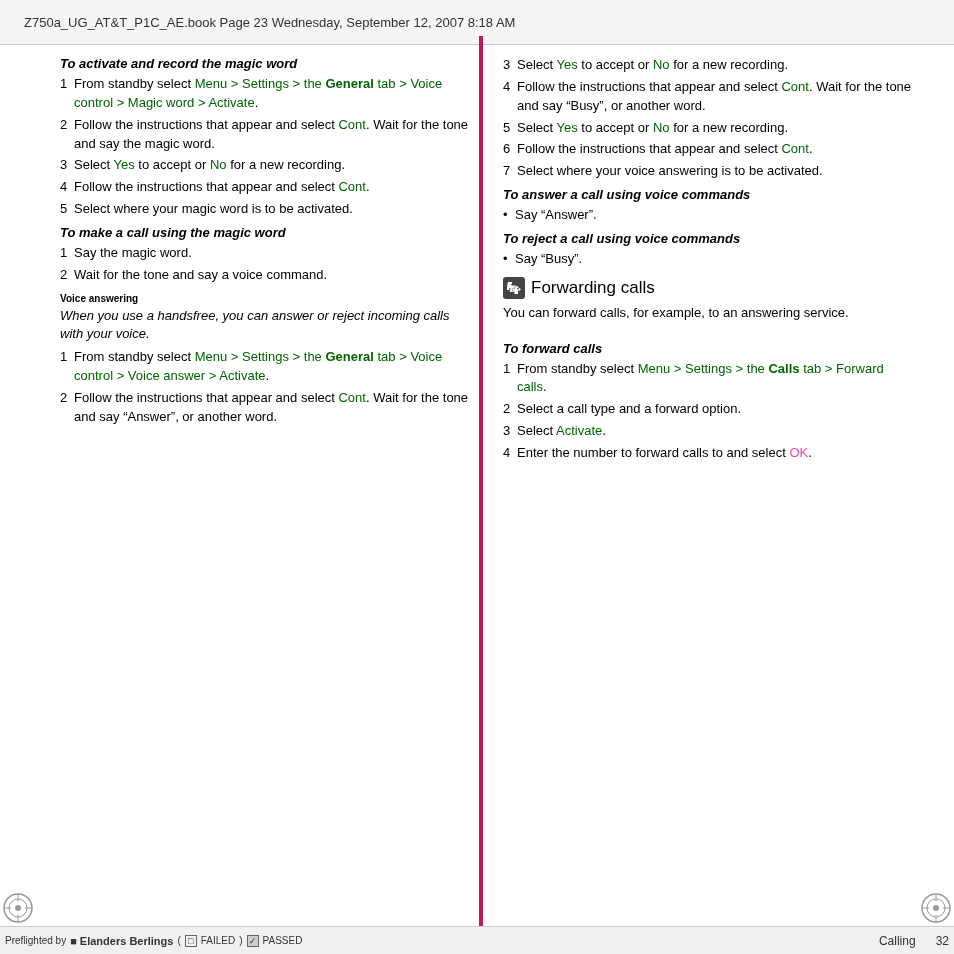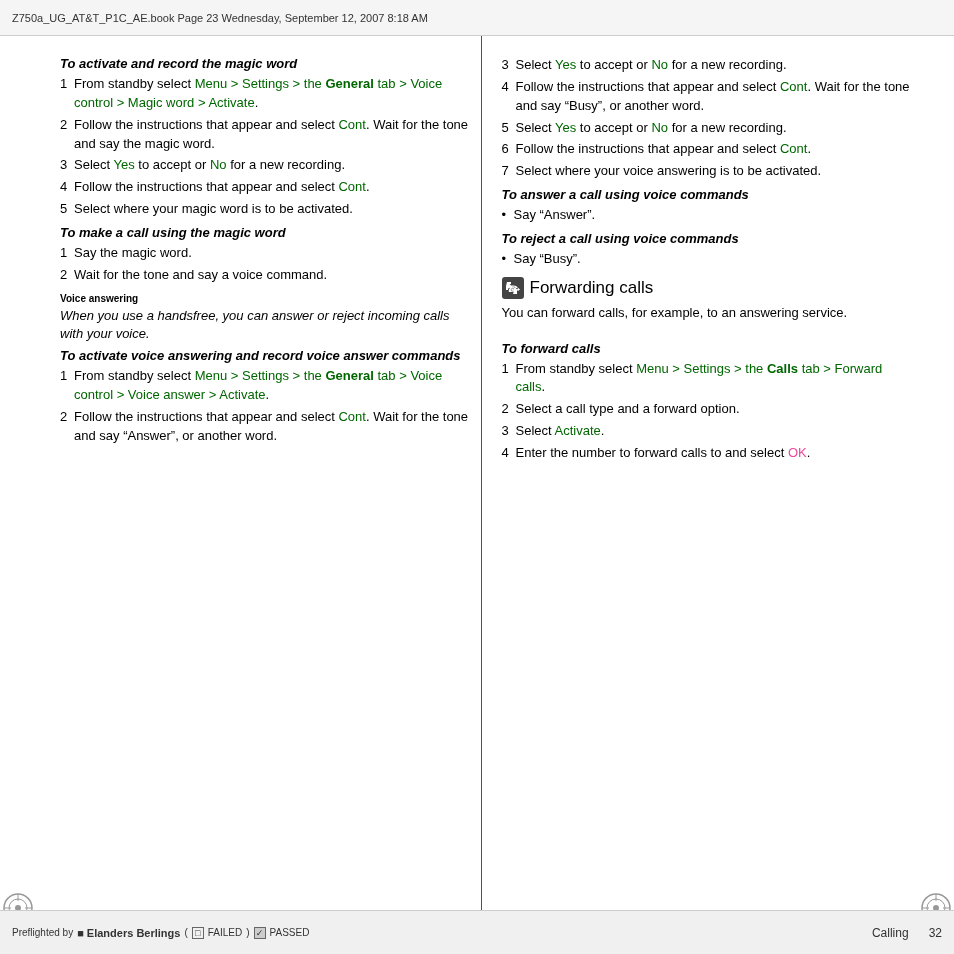--- a/index.html
+++ b/index.html
@@ -11,27 +11,27 @@
       font-size: 13px;
       color: #000000;
       overflow: hidden;
       position: relative;
     }
 
     
     .header-bar {
       position: absolute;
       top: 0; left: 0; right: 0;
-      height: 36px;
+      height: 45px;
       background: #f5f5f5;
       border-bottom: 1px solid #ccc;
       display: flex;
       align-items: center;
-      padding: 0 12px;
-      font-size: 11px;
+      padding: 0 24px;
+      font-size: 13px;
       color: #333;
     }
 
     
     .corner {
       position: absolute;
       width: 36px;
       height: 36px;
     }
     .corner svg { width: 36px; height: 36px; }
@@ -47,38 +47,38 @@
       left: 0;
       right: 0;
       bottom: 28px;
       display: flex;
       flex-direction: row;
     }
 
     .left-col {
       flex: 1;
       padding: 20px 8px 20px 60px;
-      border-right: 1px solid #be185d;
+      border-right: 4px solid #be185d;
     }
 
     .right-col {
       flex: 1;
       padding: 20px 40px 20px 20px;
     }
 
     
     .footer-bar {
       position: absolute;
       bottom: 0; left: 0; right: 0;
-      height: 44px;
+      height: 28px;
       background: #f0f0f0;
       border-top: 1px solid #ccc;
       display: flex;
       align-items: center;
-      padding: 0 12px;
+      padding: 0 5px;
       font-size: 10px;
       color: #333;
       justify-content: space-between;
     }
 
     
     .italic-bold {
       font-style: italic;
       font-weight: bold;
       font-size: 13px;
@@ -304,21 +304,20 @@
         </li>
       </ol>
     </div>
 
     <div>
       <div class="subheading">Voice answering</div>
       <p class="body-text">When you use a handsfree, you can answer or reject incoming calls with your voice.</p>
     </div>
 
     <div>
-      <div class="italic-bold">To activate voice answering and record voice answer commands</div>
       <ol class="numbered-list">
         <li>
           <span class="num">1</span>
           <span class="txt">From standby select <span class="green-link" style="color: rgb(0, 102, 0);">Menu &gt; Settings &gt; the <strong>General</strong> tab &gt; Voice control &gt; Voice answer &gt; Activate</span>.</span>
         </li>
         <li>
           <span class="num">2</span>
           <span class="txt">Follow the instructions that appear and select <span class="green-link" style="color: rgb(0, 102, 0);">Cont</span>. Wait for the tone and say “Answer”, or another word.</span>
         </li>
       </ol>

